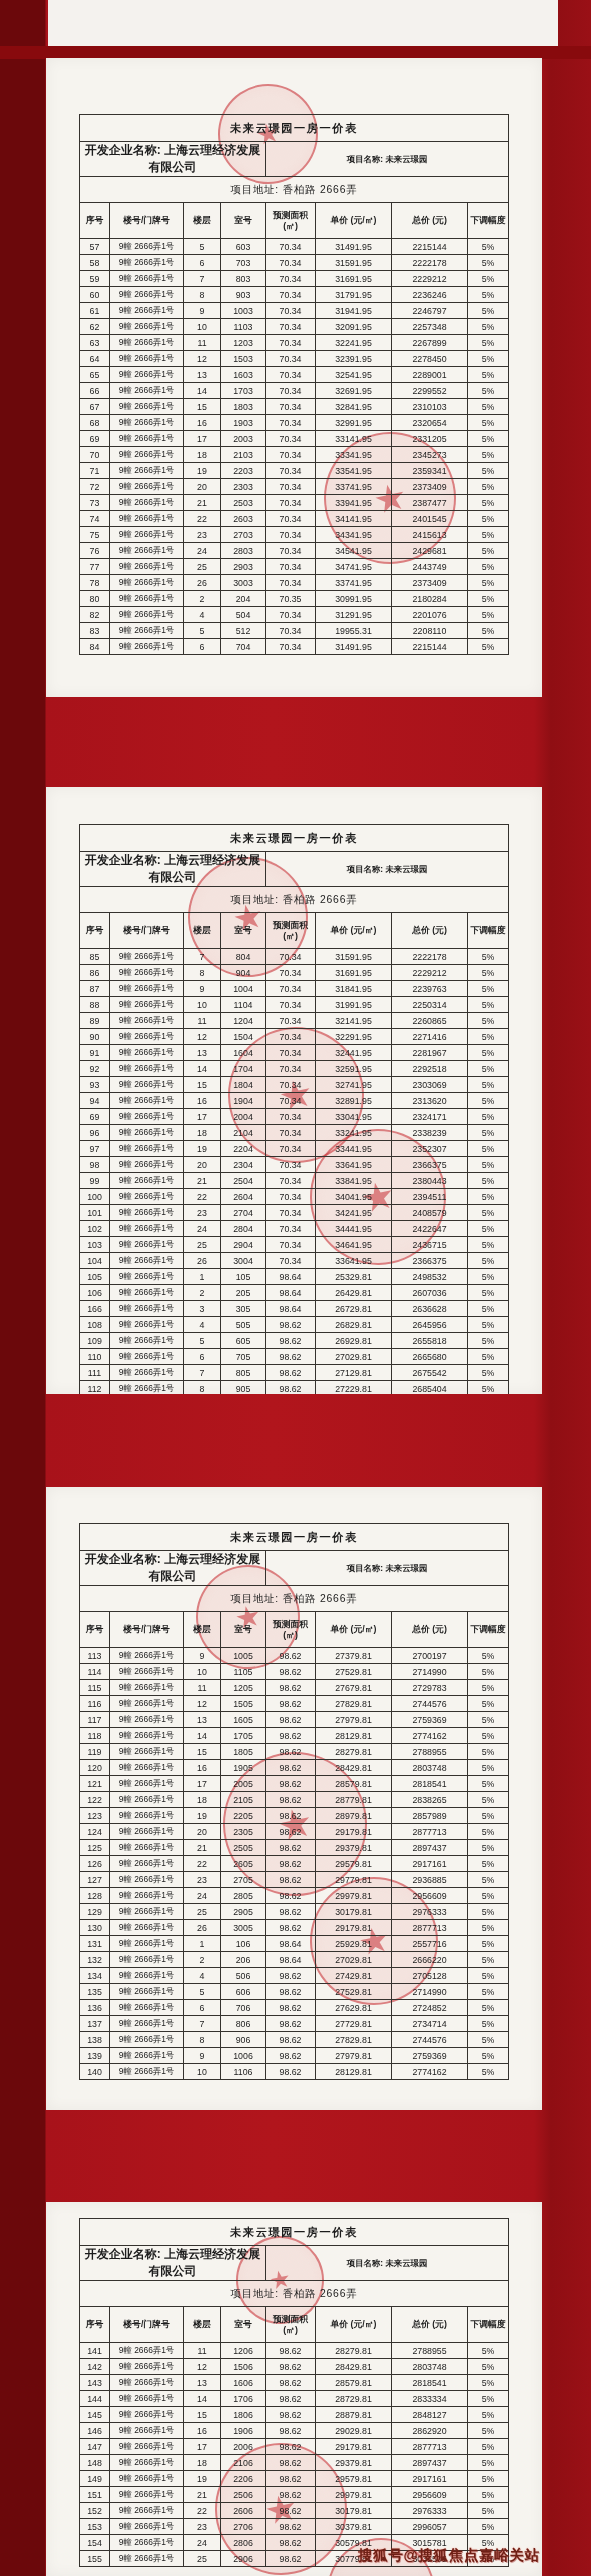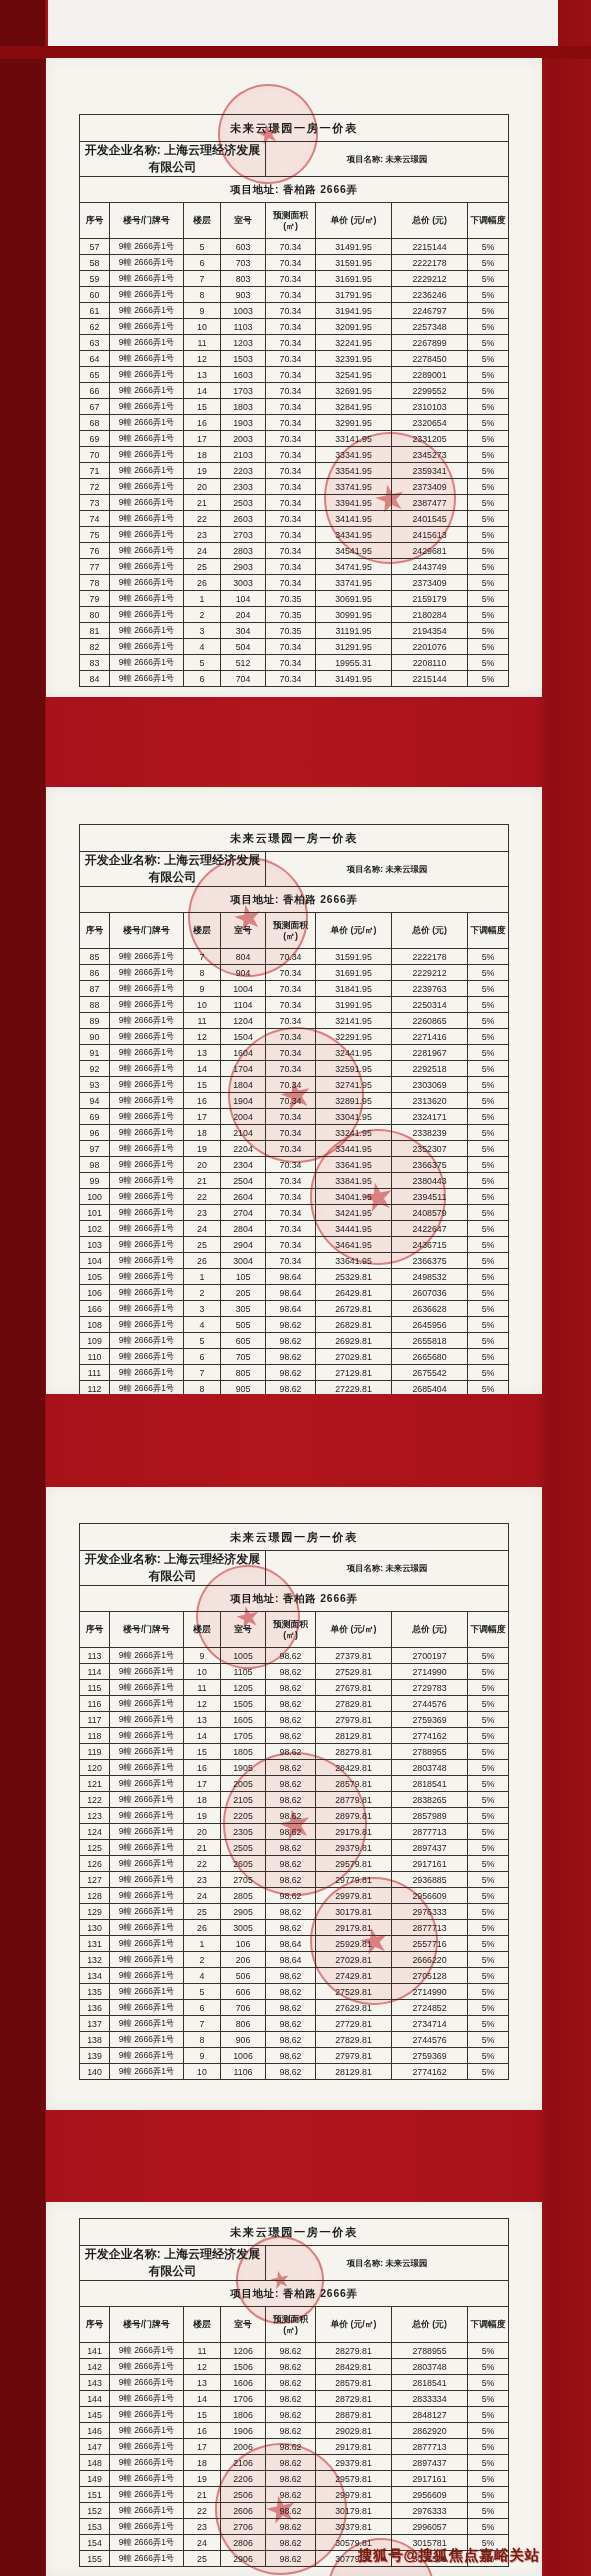--- a/index.html
+++ b/index.html
@@ -17,21 +17,21 @@
   .p3{top:1487px;height:623px}
   .p4{top:2202px;height:374px}
   table.price-table{border-collapse:collapse;table-layout:fixed;width:428px;margin:0 auto;position:relative}
   .p1 table{margin-top:56px}
   .p2 table{margin-top:37px}
   .p3 table{margin-top:36px}
   .p4 table{margin-top:16px}
   td,th{border:0.8px solid #35322e;text-align:center;vertical-align:middle;overflow:hidden;white-space:nowrap}
   .t-title td{height:27px;font-size:11.2px;font-weight:bold;letter-spacing:1.6px}
   .t-info td{height:26px;font-size:12px;font-weight:bold;white-space:normal}
-  .t-addr td{height:26px;font-size:10.4px;font-weight:bold;letter-spacing:0.8px}
+  .t-addr td{height:26px;font-size:10.4px;font-weight:normal;letter-spacing:0.8px}
   .t-head th{height:36px;font-size:8.8px;font-weight:bold;line-height:1.25;padding:0 1.6px;white-space:normal}
   tbody td{height:16px;font-size:8.8px}
   tbody td:nth-child(2){font-size:8.4px}
   .seal{
     position:absolute;border-radius:50%;
     border:2.4px solid rgba(198,48,52,.55);
     background:radial-gradient(circle,rgba(222,80,80,.10) 55%,rgba(222,80,80,.16) 100%);
     display:flex;align-items:center;justify-content:center;
     transform:rotate(-12deg);pointer-events:none;
   }
@@ -304,47 +304,27 @@
           <td>78</td>
           <td>9幢 2666弄1号</td>
           <td>26</td>
           <td>3003</td>
           <td>70.34</td>
           <td>33741.95</td>
           <td>2373409</td>
           <td>5%</td>
         </tr>
         <tr>
-          <td>79</td>
-          <td>9幢 2666弄1号</td>
-          <td>1</td>
-          <td>104</td>
-          <td>70.35</td>
-          <td>30691.95</td>
-          <td>2159179</td>
-          <td>5%</td>
-        </tr>
-        <tr>
           <td>80</td>
           <td>9幢 2666弄1号</td>
           <td>2</td>
           <td>204</td>
           <td>70.35</td>
           <td>30991.95</td>
           <td>2180284</td>
-          <td>5%</td>
-        </tr>
-        <tr>
-          <td>81</td>
-          <td>9幢 2666弄1号</td>
-          <td>3</td>
-          <td>304</td>
-          <td>70.35</td>
-          <td>31191.95</td>
-          <td>2194354</td>
           <td>5%</td>
         </tr>
         <tr>
           <td>82</td>
           <td>9幢 2666弄1号</td>
           <td>4</td>
           <td>504</td>
           <td>70.34</td>
           <td>31291.95</td>
           <td>2201076</td>

